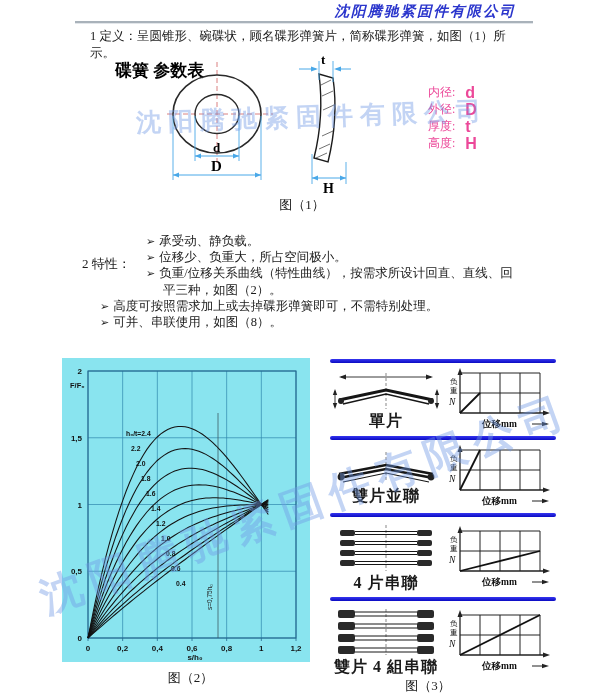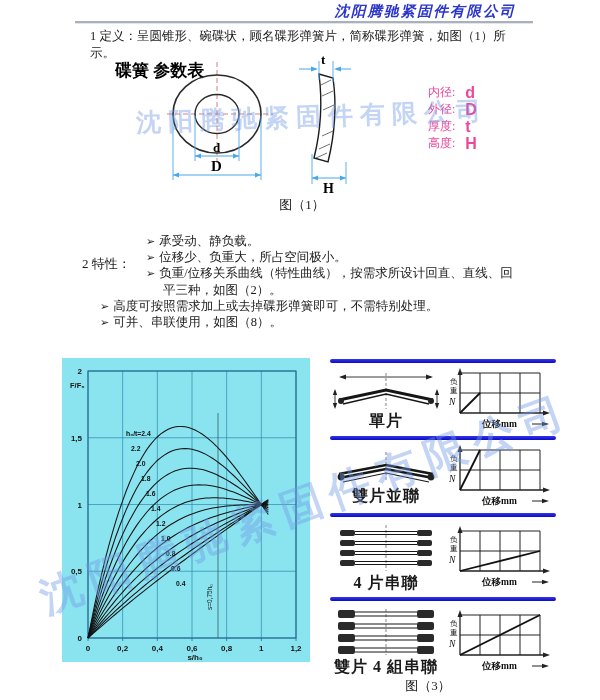--- a/index.html
+++ b/index.html
@@ -192,20 +192,21 @@
         <line x1="164.66666666666669" y1="280" x2="164.66666666666669" y2="283" stroke="#26678f" stroke-width="0.8"></line>
         <text x="164.66666666666669" y="293" font-size="8" text-anchor="middle" fill="#111" font-weight="bold">0,8</text>
         <line x1="199.33333333333334" y1="280" x2="199.33333333333334" y2="283" stroke="#26678f" stroke-width="0.8"></line>
         <text x="199.33333333333334" y="293" font-size="8" text-anchor="middle" fill="#111" font-weight="bold">1</text>
         <line x1="234" y1="280" x2="234" y2="283" stroke="#26678f" stroke-width="0.8"></line>
         <text x="234" y="293" font-size="8" text-anchor="middle" fill="#111" font-weight="bold">1,2</text>
         <text x="8" y="30" font-size="7.5" fill="#111" font-weight="bold">F/F₀</text>
         <text x="133" y="302" font-size="8" text-anchor="middle" fill="#111" font-weight="bold">s/h₀</text>
       </svg>
     </div>
+  <div class="cap cap2">图（2）</div>
 
   <div id="stackcol">
     <div class="ssec">
       <div class="sdiv"></div>
       <div class="srow">
         <div class="sleft">
             <div class="sicon">
               <svg width="110" height="42" viewBox="0 0 110 42">
                 <line x1="10" y1="8" x2="100" y2="8" stroke="#222" stroke-width="0.9"></line>
                 <polygon points="8,8 15,5.5 15,10.5" fill="#222"></polygon>

